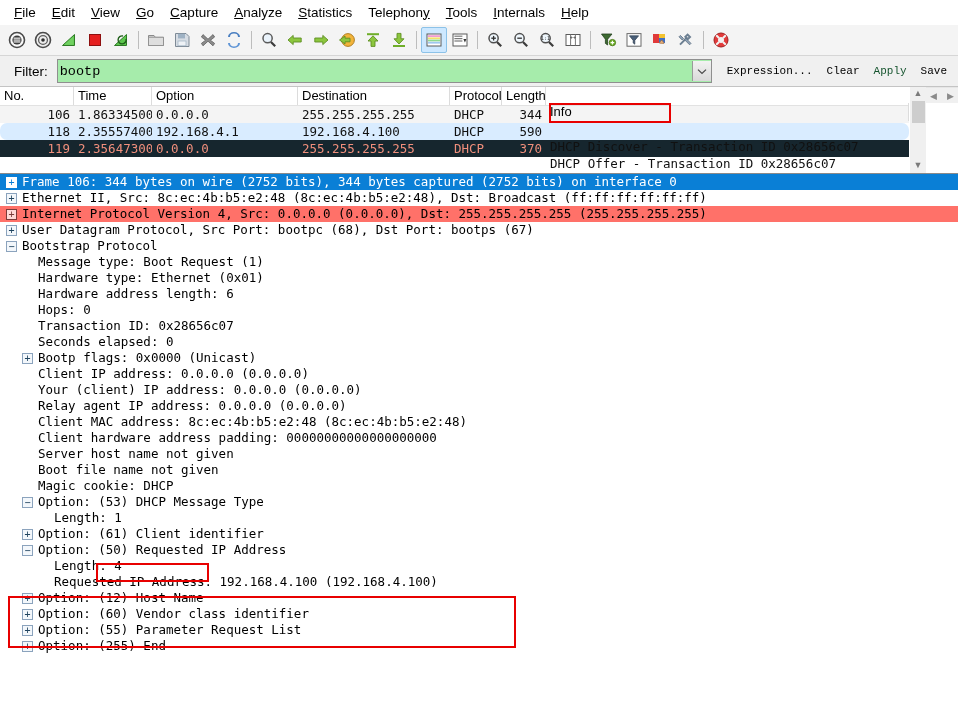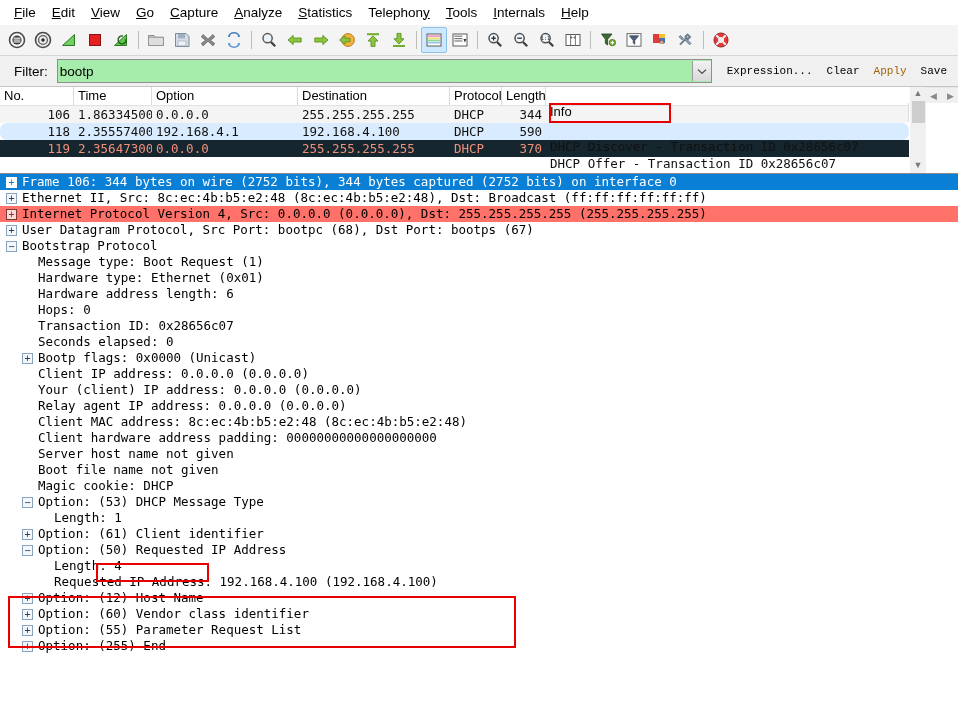--- a/index.html
+++ b/index.html
@@ -100,21 +100,21 @@
     align-items: center;
     min-width: 0;
   }
   .filter-input {
     flex: 1 1 auto;
     font-size: 13.5px;
     color: #000;
     background: transparent;
     border: none;
     outline: none;
-    font-family: Liberation Sans, sans-serif;
+    font-family: Liberation Mono, monospace;
     min-width: 0;
   }
   .filter-drop {
     width: 18px;
     height: 20px;
     background: linear-gradient(#f2f2f2, #d9d9d9);
     border-left: 1px solid #9a9a9a;
     display: flex;
     align-items: center;
     justify-content: center;
@@ -126,21 +126,21 @@
     margin-left: 8px;
     flex: 0 0 auto;
   }
   .fa-item {
     font-size: 11px;
     padding: 2px 7px;
     white-space: nowrap;
     font-family: Liberation Mono, monospace;
   }
   .fa-item.disabled {
-    color: #a16207;
+    color: #14532d;
   }
 
   
   .packet-list {
     flex: 0 0 auto;
     height: 86px;
     background: #fff;
     border-top: 1px solid #c4c4c4;
     display: flex;
     flex-direction: row;

